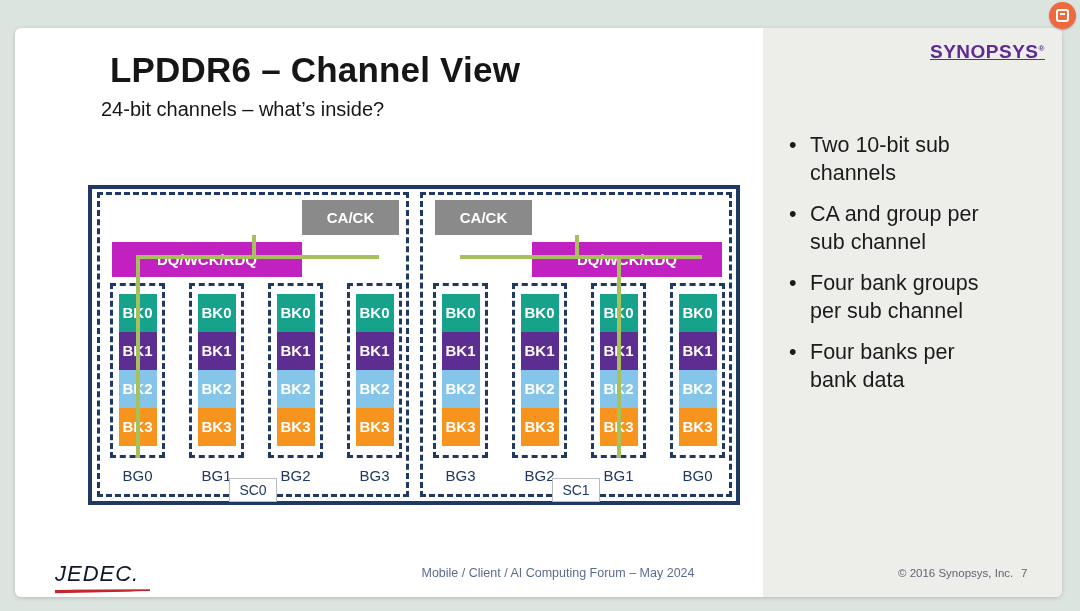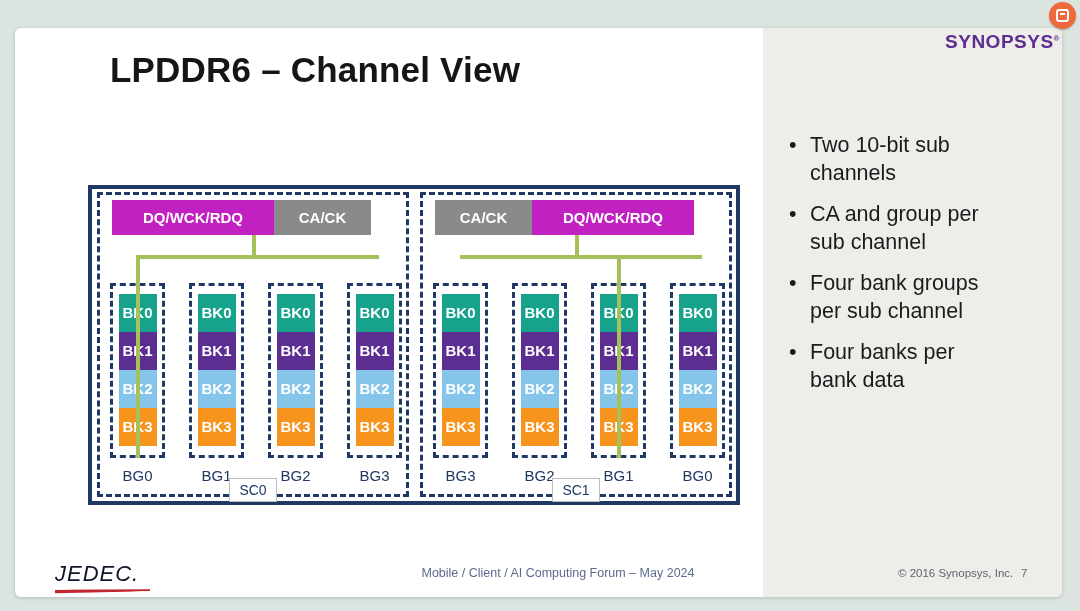--- a/index.html
+++ b/index.html
@@ -9,40 +9,40 @@
 
   .slide { position: absolute; left: 15px; top: 28px; width: 1047px; height: 569px;
            background: #ffffff; border-radius: 6px; box-shadow: 0 1px 4px rgba(0,0,0,.18); }
 
   .gray-panel { position: absolute; left: 748px; top: 0; width: 299px; height: 569px;
                 background: #ededea; border-radius: 0 6px 6px 0; }
 
   .title { position: absolute; left: 95px; top: 22px; font-size: 35px; color: #161616; letter-spacing: .2px; }
   .subtitle { position: absolute; left: 86px; top: 70px; font-size: 20px; color: #161616; }
 
-  .synopsys { position: absolute; left: 915px; top: 3px; width: 130px; text-align: right;
-              color: var(--syn,#5f2c91); font-weight: bold; font-size: 19px; letter-spacing: .5px; }
+  .synopsys { position: absolute; left: 915px; top: 13px; width: 130px; text-align: left;
+              color: var(--syn,#5f2c91); font-weight: bold; font-size: 19px; letter-spacing: .5px; text-decoration: underline; }
   .synopsys sup { font-size: 8px; }
 
   .badge { position: absolute; left: 1049px; top: 2px; width: 27px; height: 27px; border-radius: 50%;
            background: var(--badge,#ee6a3c); display: flex; align-items: center; justify-content: center;
            box-shadow: 0 1px 2px rgba(0,0,0,.25); }
   .badge-glyph { display: block; width: 13px; height: 13px; border: 2px solid #fff; border-radius: 3px; position: relative; }
   .badge-glyph::after { content: ""; position: absolute; left: 2px; top: 2px; width: 5px; height: 2px; background: #fff; }
 
   
   .diagram { position: absolute; left: 73px; top: 157px; width: 652px; height: 320px;
              border: 4px solid var(--navy,#1f3864); }
   .sc { position: absolute; top: 3px; width: 312px; height: 305px; border: 3px dashed var(--navy,#1f3864); }
   .sc0 { left: 5px; } .sc1 { left: 328px; }
 
   .bar { position: absolute; left: 12px; top: 5px; height: 35px; display: flex; z-index: 2; }
   .blk { height: 35px; color: #fff; font-size: 15px; font-weight: 600;
          display: flex; align-items: center; justify-content: center; }
-  .blk-data { width: 162px; background: var(--magenta,#c121c1); }
+  .blk-data { width: 190px; background: var(--magenta,#c121c1); margin-top: 42px; }
   .blk-cmd  { width: 97px;  background: var(--blockgray,#8a8a8a); }
 
   .g { position: absolute; background: var(--green,#a6c15c); z-index: 3; }
   .stub { left: 152px; top: 40px; width: 4px; height: 24px; }
   .hbus { left: 37px; top: 60px; width: 242px; height: 4px; }
   .drop { top: 60px; width: 4px; height: 203px; }
 
   .bg { position: absolute; top: 88px; width: 55px; height: 175px; border: 3px dashed var(--navy,#1f3864);
         display: flex; flex-direction: column; align-items: center; padding-top: 8px; z-index: 1; }
   .bk { flex: 0 0 38px; width: 38px; height: 38px; line-height: 38px; text-align: center;
@@ -71,20 +71,21 @@
   .footer-page { position: absolute; left: 1006px; top: 539px; font-size: 11.5px; color: #5f6670; }
 </style>
 </head>
 <body>
 
 <div class="page">
   <div class="slide">
     <div class="gray-panel"></div>
 
     <h1 class="title">LPDDR6 – Channel View</h1>
+    <div class="subtitle">24-bit channels – what’s inside?</div>
 
     <div class="synopsys"><span>SYNOPSYS</span><sup>®</sup></div>
 
     <div class="diagram">
         <div class="sc sc0">
           <div class="bar">
             <div class="blk blk-data">DQ/WCK/RDQ</div>
             <div class="blk blk-cmd">CA/CK</div>
           </div>
           <div class="g stub"></div>

